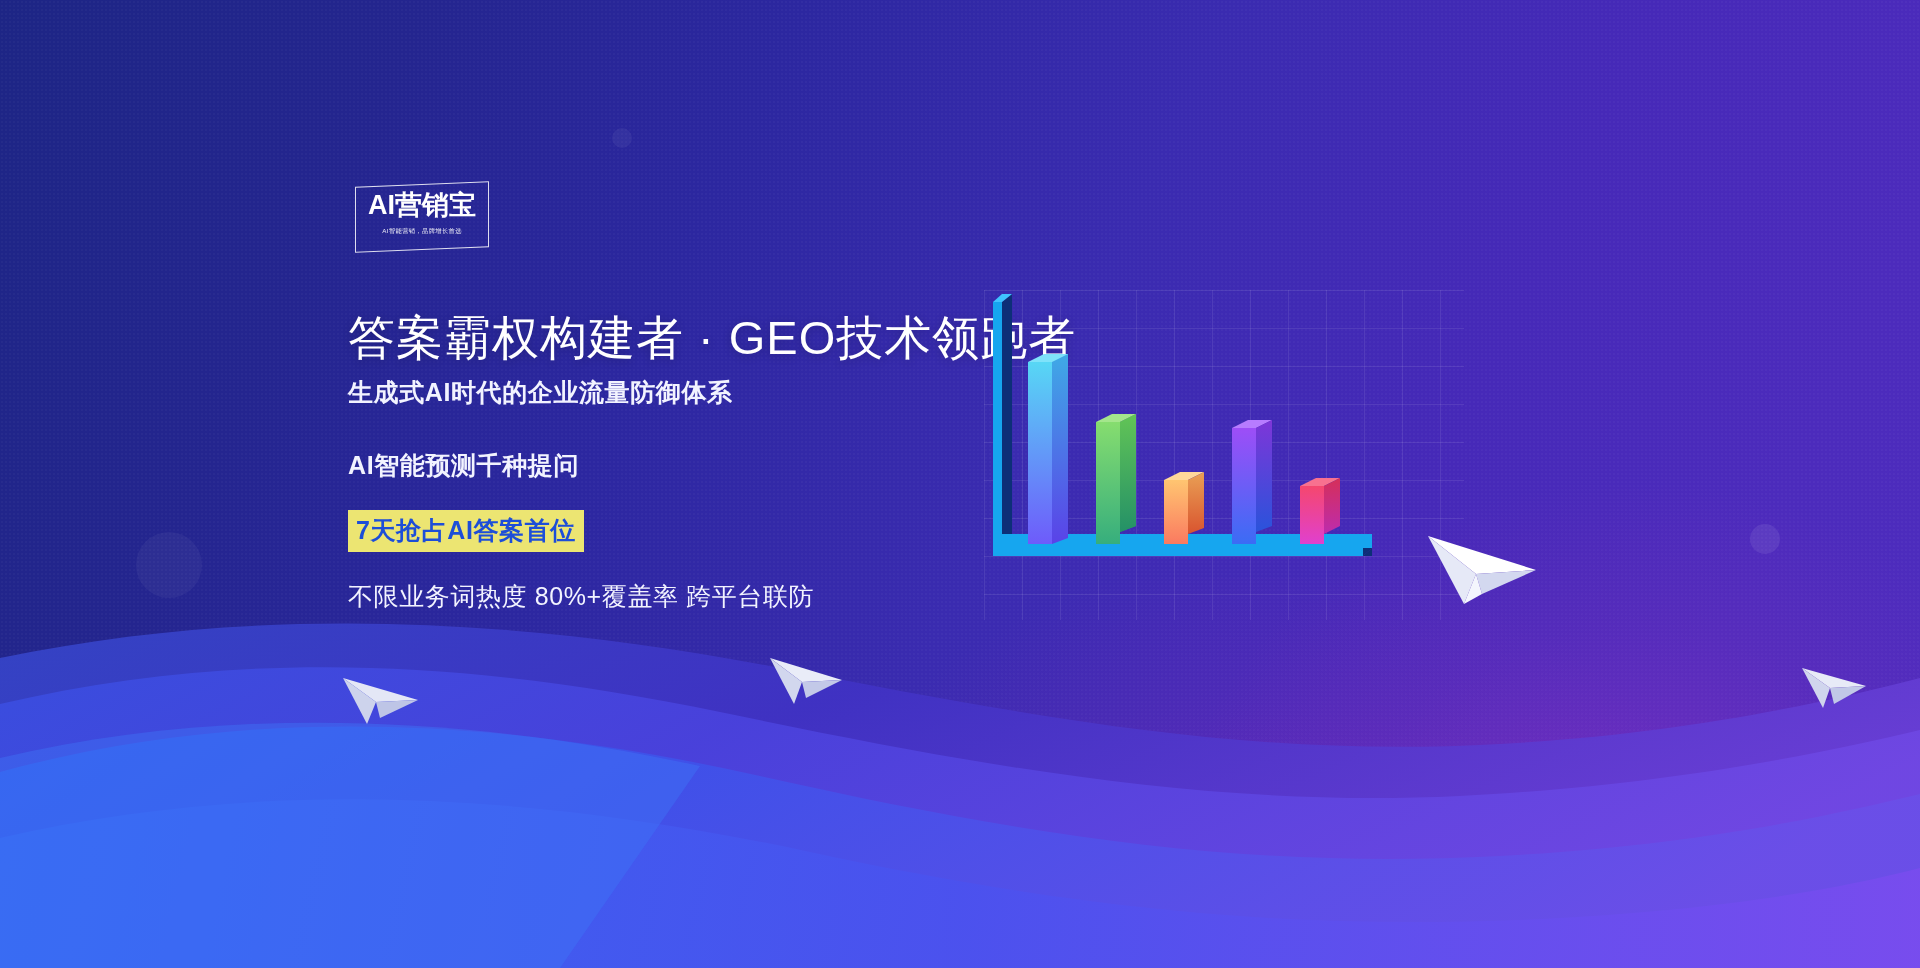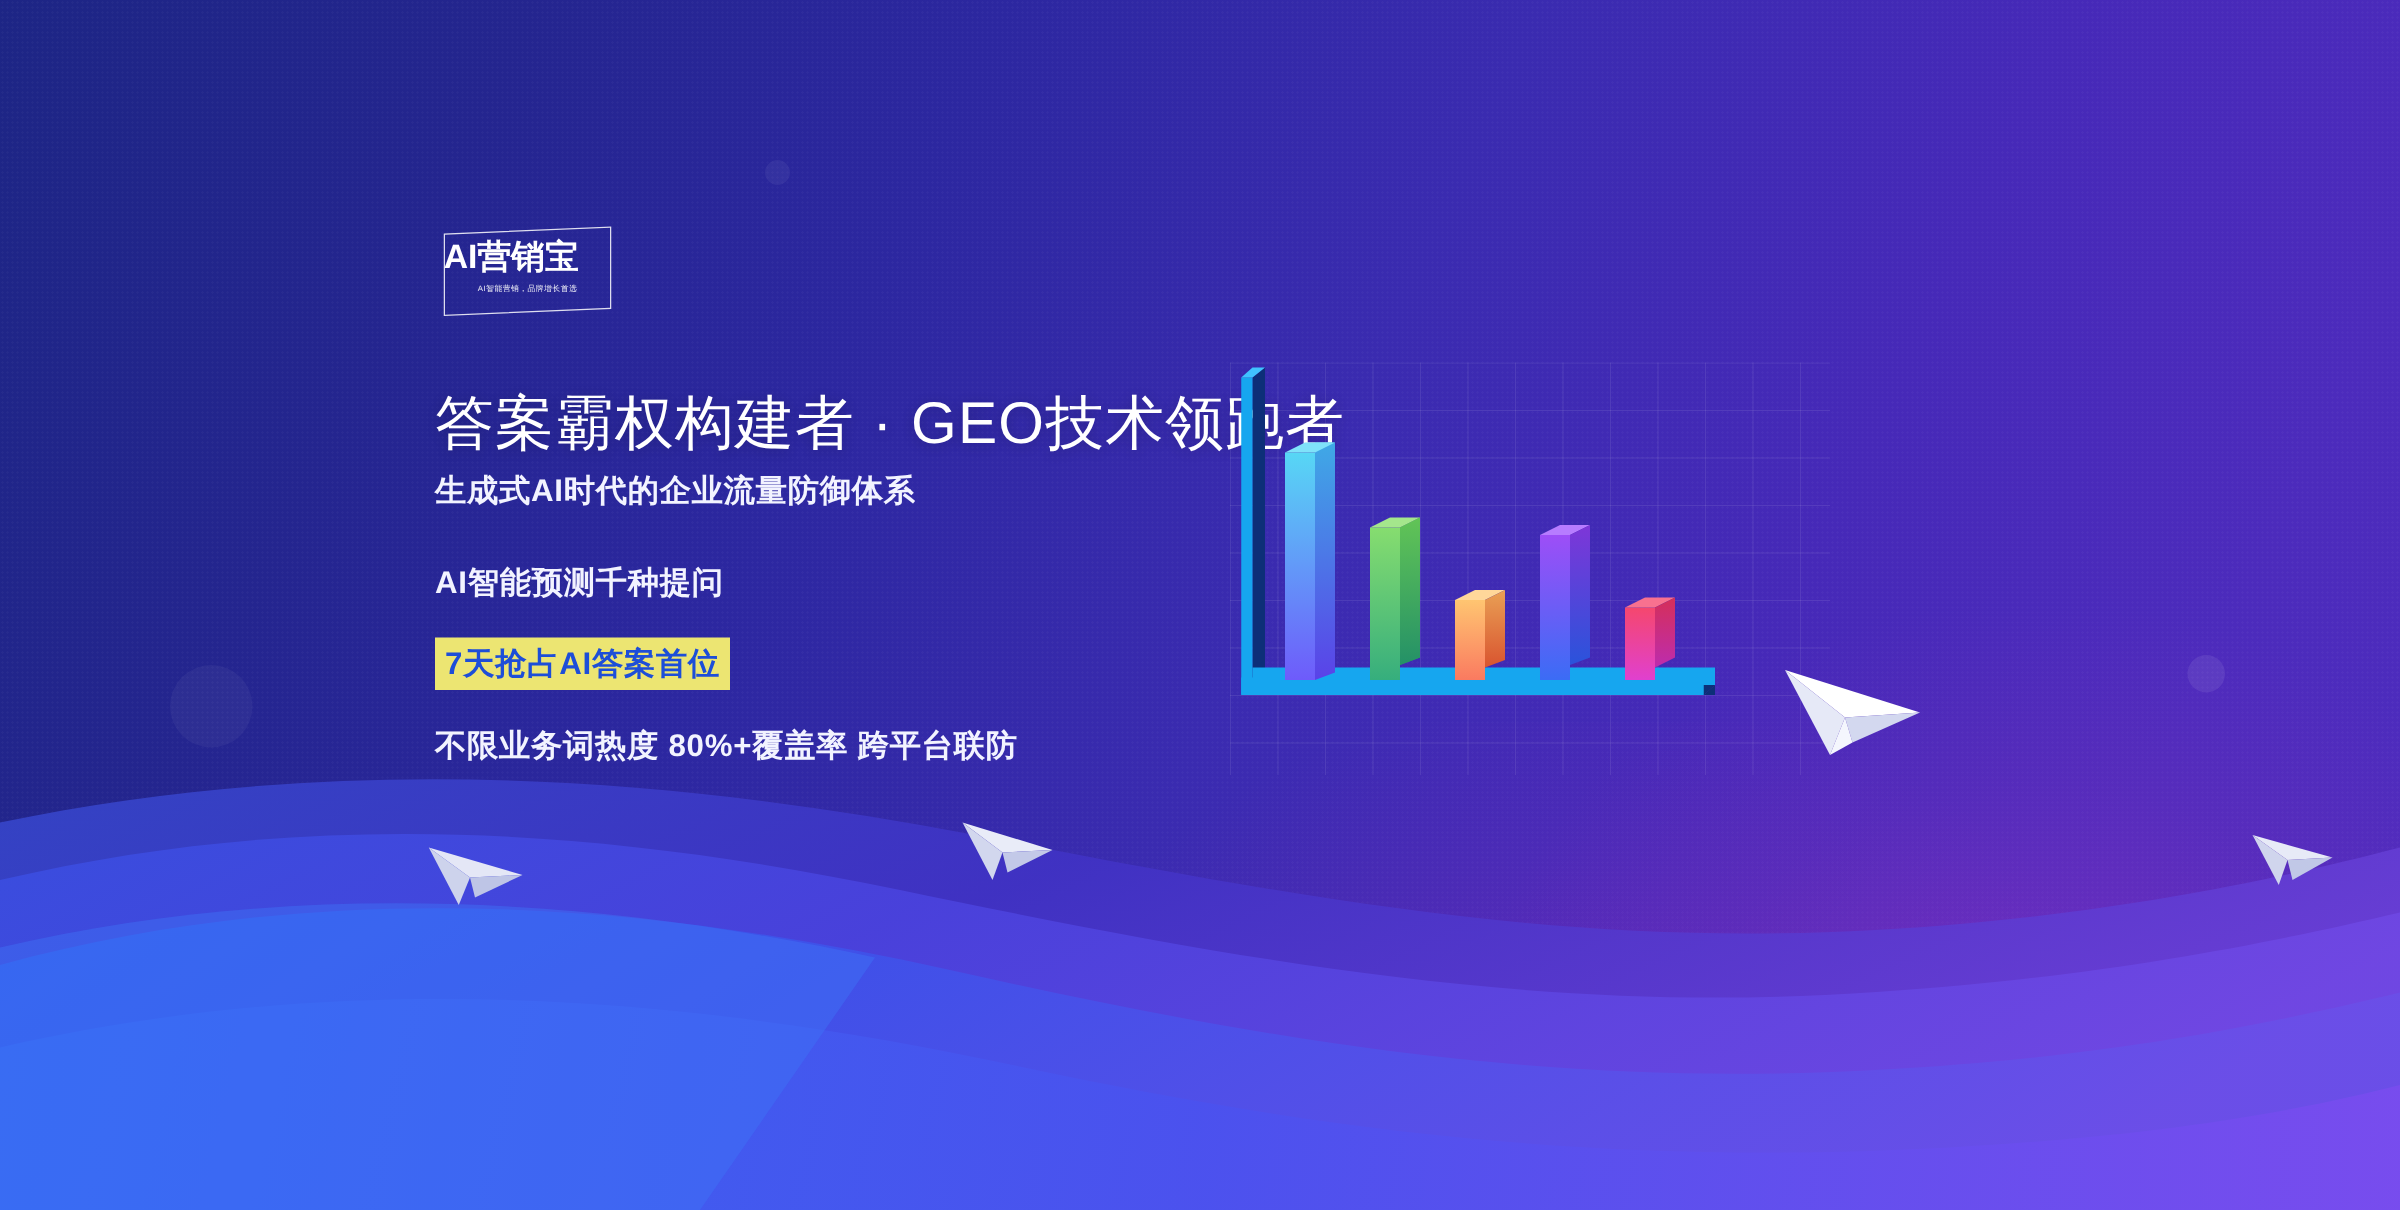--- a/index.html
+++ b/index.html
@@ -75,21 +75,21 @@
   }
   .logo-frame {
     position: absolute; inset: 0;
     border: 1.6px solid rgba(255,255,255,0.85);
     transform: skewY(-2.4deg);
     box-sizing: border-box;
   }
   .logo-text {
     position: absolute;
     left: 0; right: 0; top: 8px;
-    text-align: left;
+    text-align: center;
     color: #ffffff;
     font-size: 27px;
     font-weight: bold;
     letter-spacing: 0px;
     line-height: 1;
     white-space: nowrap;
   }
   .logo-sub {
     position: absolute;
     left: 0; right: 0; top: 43px;
@@ -125,21 +125,21 @@
   .highlight {
     display: inline-block;
     background: #ece572;
     color: #1d4ed8;
     font-size: 25px;
     font-weight: bold;
     letter-spacing: 0.6px;
     padding: 4px 8px 5px 8px;
     white-space: nowrap;
   }
-  .subline.last { margin-top: 28px; font-weight: bold; }
+  .subline.last { margin-top: 28px; font-weight: normal; }
 
   
   .chart {
     position: absolute;
     left: 960px;
     top: 280px;
     width: 520px;
     height: 400px;
   }
   .chart-grid {

